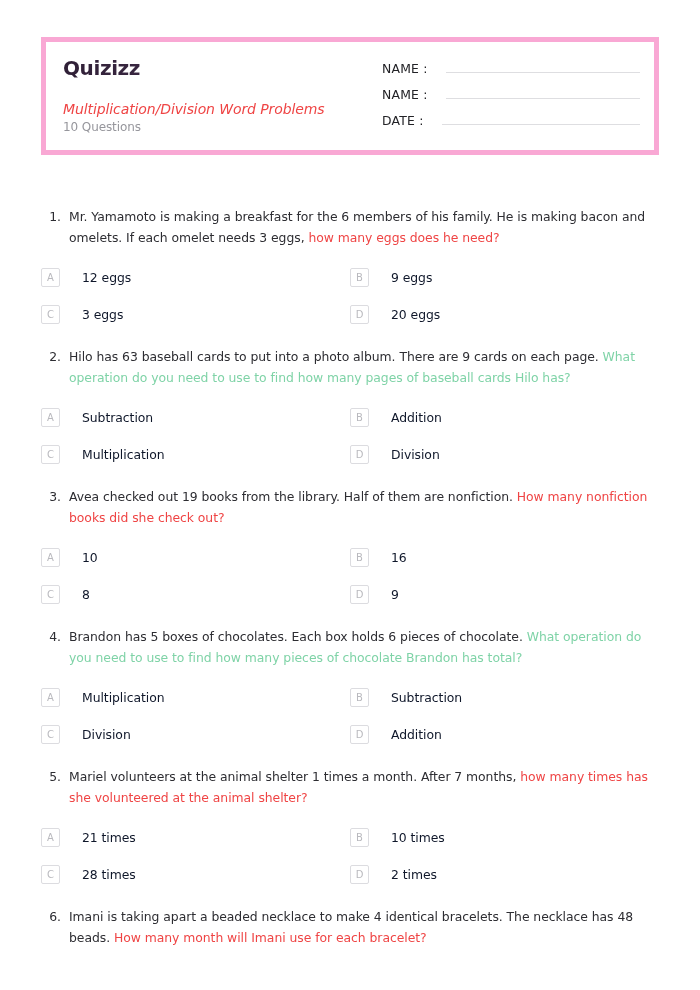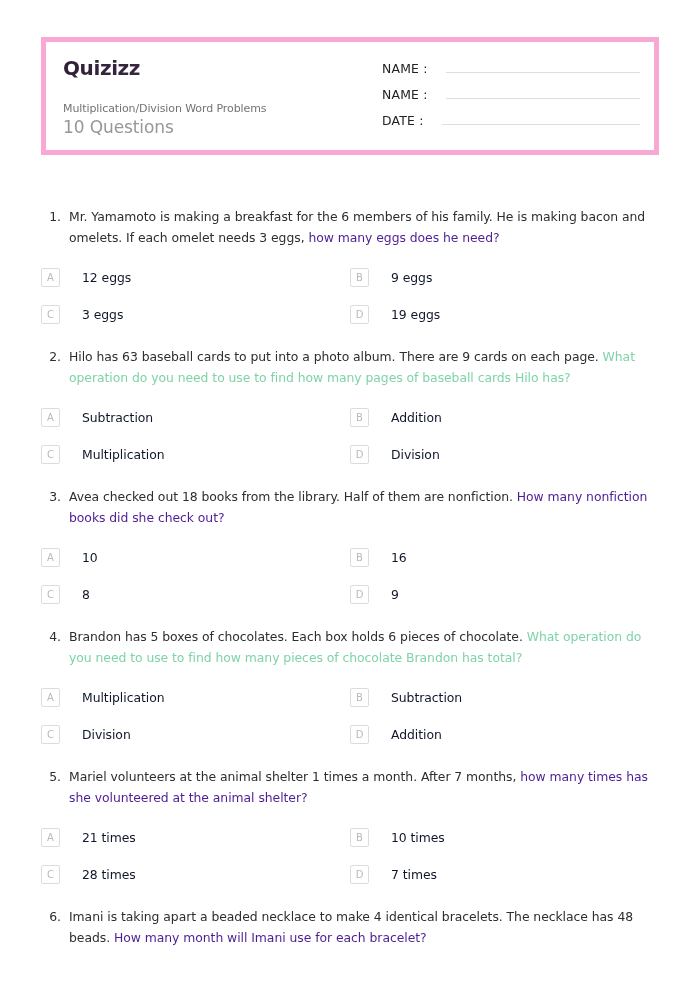--- a/index.html
+++ b/index.html
@@ -51,28 +51,29 @@
     line-height: 24px;
     margin-bottom: 2px;
   }
 
   .header-meta {
     margin-top: auto;
     padding-bottom: 14px;
   }
 
   .worksheet-title {
-    font-size: 11px;
-    color: #737373;
+    font-size: 14px;
+    color: #ef4444;
     line-height: 18px;
     letter-spacing: -0.1px;
+    font-style: italic;
   }
 
   .worksheet-count {
-    font-size: 17px;
+    font-size: 12px;
     color: #96969c;
     line-height: 18px;
     letter-spacing: -0.1px;
   }
 
   .header-right {
     flex: 1;
     padding: 17px 14px 0 18px;
     display: flex;
     flex-direction: column;
@@ -128,21 +129,21 @@
 
   .q-text {
     flex: 1;
     font-size: 12.4px;
     color: #2d2d32;
     line-height: 21px;
     letter-spacing: -0.05px;
     padding-right: 2px;
   }
 
-  .hl-pink  { color: #4c1d95; }
+  .hl-pink  { color: #ef4444; }
   .hl-green { color: #7fd3a7; }
 
   .options {
     display: grid;
     grid-template-columns: 1fr 1fr;
     column-gap: 0px;
     row-gap: 0px;
     margin-top: 11px;
     padding-left: 0px;
   }
@@ -221,21 +222,21 @@
           <div class="option">
             <div class="opt-letter">B</div>
             <div class="opt-text">9 eggs</div>
           </div>
           <div class="option">
             <div class="opt-letter">C</div>
             <div class="opt-text">3 eggs</div>
           </div>
           <div class="option">
             <div class="opt-letter">D</div>
-            <div class="opt-text">19 eggs</div>
+            <div class="opt-text">20 eggs</div>
           </div>
         </div>
         <div class="q-gap"></div>
       </div>
       <div class="question">
         <div class="q-head">
           <div class="q-num">2.</div>
           <div class="q-text"><span>Hilo has 63 baseball cards to put into a photo album. There are 9 cards on each page. </span><span class="hl-green">What operation do you need to use to find how many pages of baseball cards Hilo has?</span></div>
         </div>
         <div class="options">
@@ -254,21 +255,21 @@
           <div class="option">
             <div class="opt-letter">D</div>
             <div class="opt-text">Division</div>
           </div>
         </div>
         <div class="q-gap"></div>
       </div>
       <div class="question">
         <div class="q-head">
           <div class="q-num">3.</div>
-          <div class="q-text"><span>Avea checked out 18 books from the library. Half of them are nonfiction. </span><span class="hl-pink">How many nonfiction books did she check out?</span></div>
+          <div class="q-text"><span>Avea checked out 19 books from the library. Half of them are nonfiction. </span><span class="hl-pink">How many nonfiction books did she check out?</span></div>
         </div>
         <div class="options">
           <div class="option">
             <div class="opt-letter">A</div>
             <div class="opt-text">10</div>
           </div>
           <div class="option">
             <div class="opt-letter">B</div>
             <div class="opt-text">16</div>
           </div>
@@ -321,21 +322,21 @@
           <div class="option">
             <div class="opt-letter">B</div>
             <div class="opt-text">10 times</div>
           </div>
           <div class="option">
             <div class="opt-letter">C</div>
             <div class="opt-text">28 times</div>
           </div>
           <div class="option">
             <div class="opt-letter">D</div>
-            <div class="opt-text">7 times</div>
+            <div class="opt-text">2 times</div>
           </div>
         </div>
         <div class="q-gap"></div>
       </div>
       <div class="question">
         <div class="q-head">
           <div class="q-num">6.</div>
           <div class="q-text"><span>Imani is taking apart a beaded necklace to make 4 identical bracelets. The necklace has 48 beads. </span><span class="hl-pink">How many month will Imani use for each bracelet?</span></div>
         </div>
         <div class="q-gap"></div>

